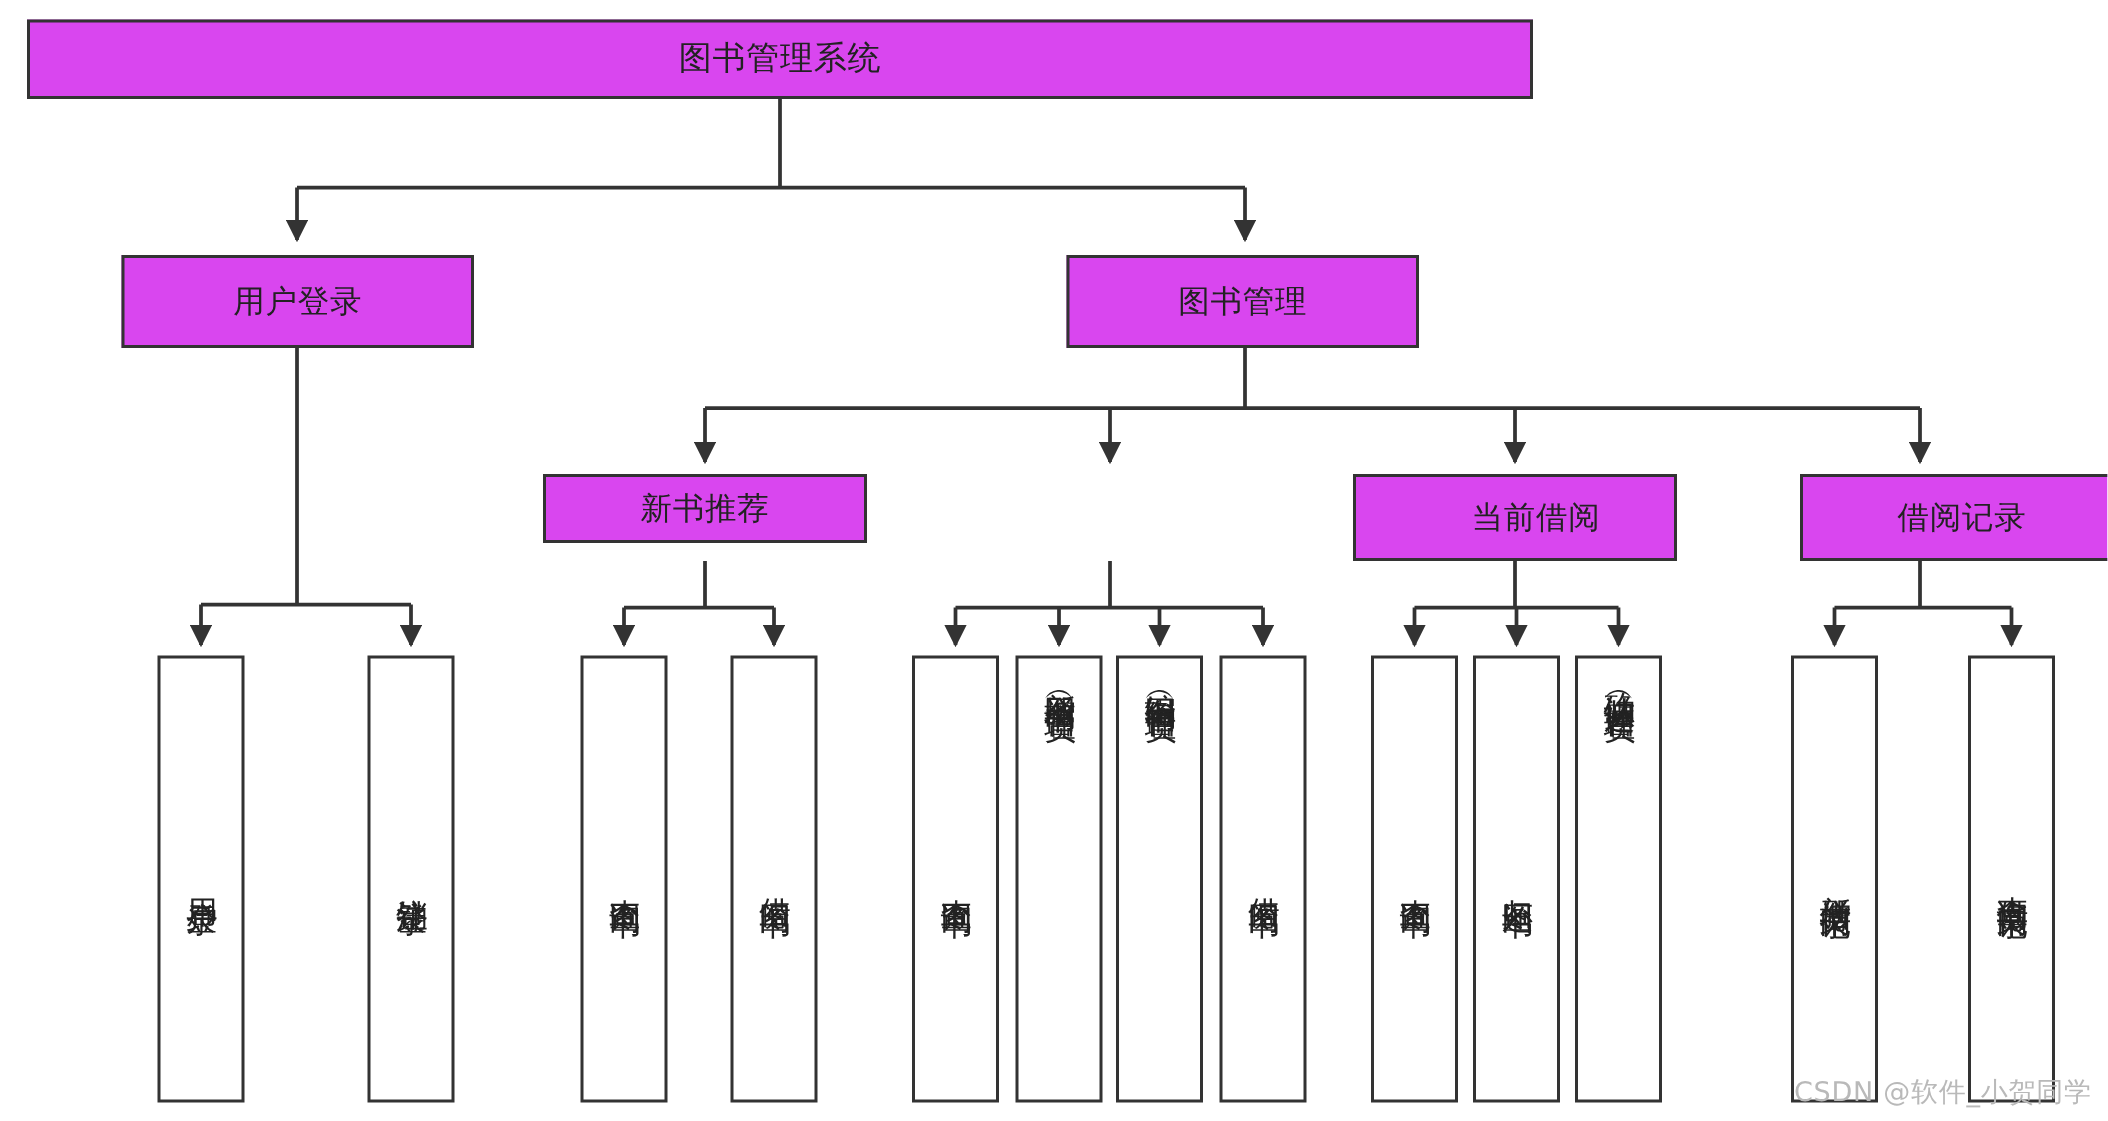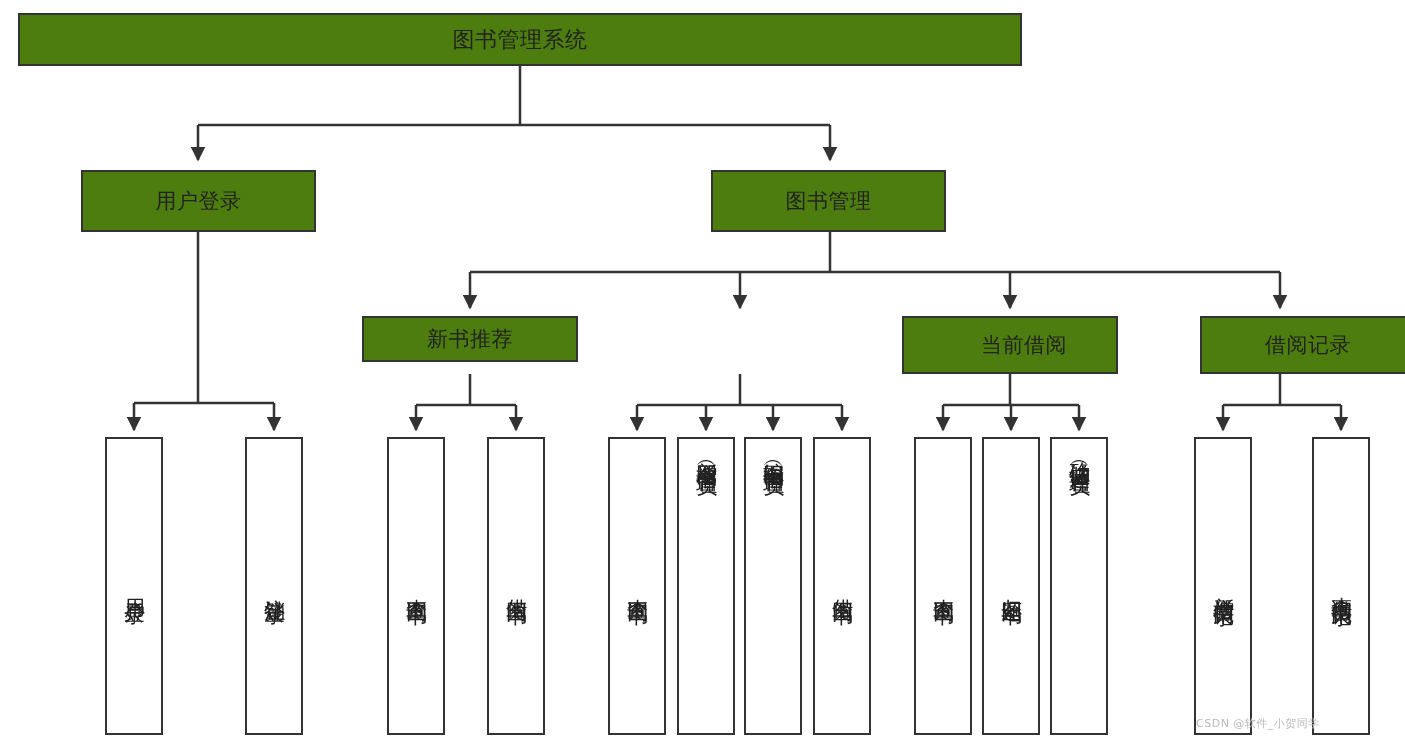--- a/index.html
+++ b/index.html
@@ -22,21 +22,21 @@
     left: 0;
     top: 0;
     width: 1405px;
     height: 747px;
     pointer-events: none;
   }
   .node {
     position: absolute;
     box-sizing: border-box;
     border: 2px solid #333333;
-    background: #4d7c0f;
+    background: #d946ef;
     display: flex;
     align-items: center;
     justify-content: center;
     color: #222222;
   }
   .node .label {
     font-size: 21px;
     line-height: 1.15;
     letter-spacing: 0.5px;
     white-space: nowrap;
@@ -60,21 +60,21 @@
     letter-spacing: 2px;
     color: #222222;
     white-space: nowrap;
   }
   .leaf.topalign {
     align-items: flex-start;
     padding-top: 6px;
   }
   .watermark {
     position: absolute;
-    font-size: 11px;
+    font-size: 18px;
     color: #b9b9b9;
     white-space: nowrap;
     letter-spacing: 0.5px;
   }
 </style>
 </head>
 <body>
 
 <div id="canvas">
 

